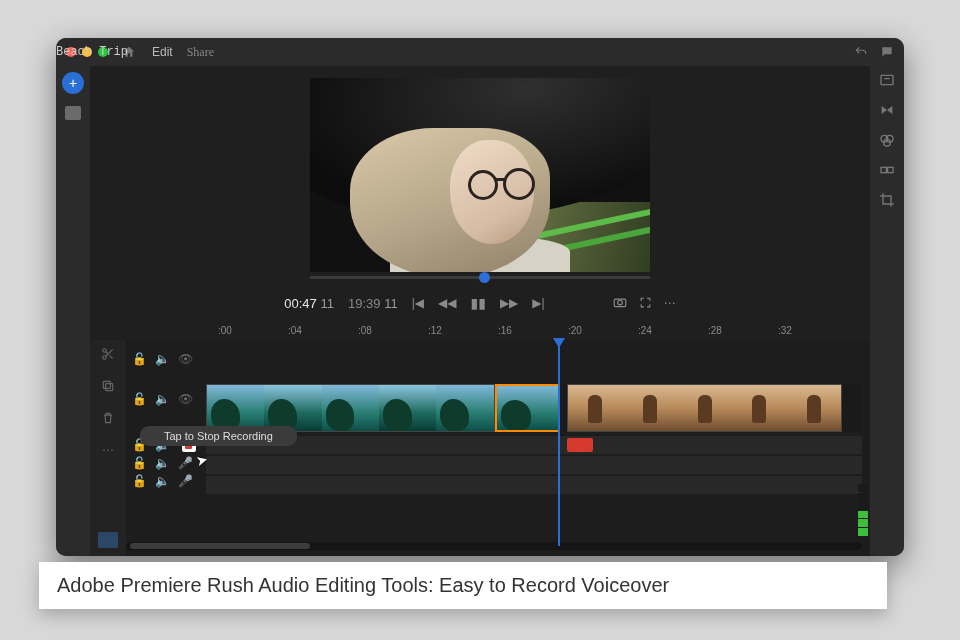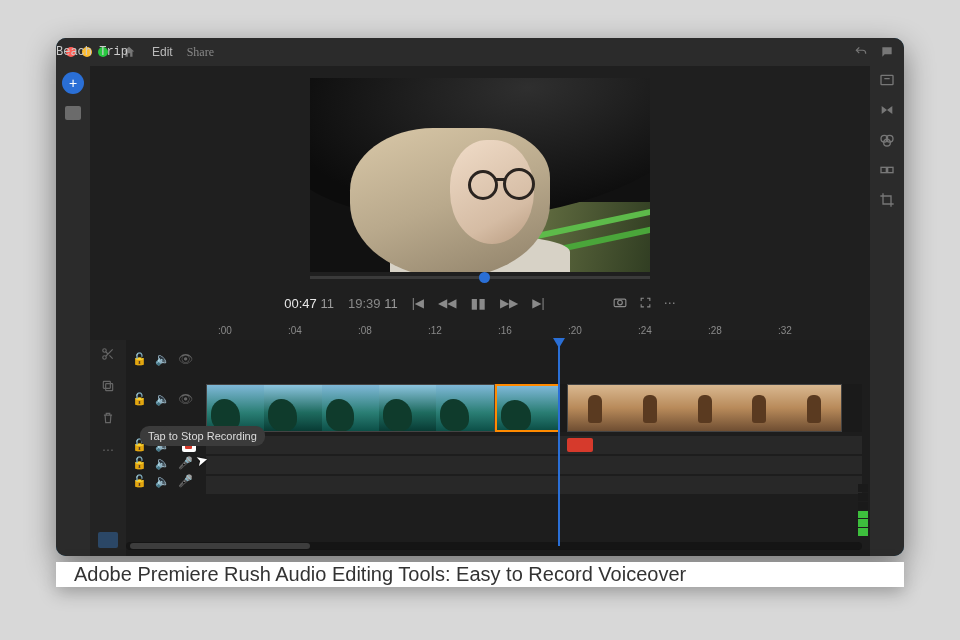--- a/index.html
+++ b/index.html
@@ -142,21 +142,21 @@
   .th-sea { background: linear-gradient(180deg,#7fb8d8 0%, #2a7e74 60%, #0c4f47 100%);}
   .th-sea2 { background: linear-gradient(180deg,#8cc4df 0%, #1e6b5f 60%, #083b34 100%);}
   .th-sea .rock, .th-sea2 .rock { width:50%; height:70%; background:#0f3b2c; border-radius:50% 60% 40% 50%; margin-top:14px; margin-left:4px;}
   .clip-sel { border:2px solid #ff8a00; box-shadow:0 0 0 1px #ff8a00 inset;}
   .clip-b-thumbs .th { background: linear-gradient(180deg,#d9b890 0%, #b88a5a 50%, #6f4e32 100%);}
   .clip-b-thumbs .person { width:14px; height:28px; background:#5a3a20; margin:10px auto 0; border-radius:6px 6px 3px 3px;}
   .playhead-line { position:absolute; top:0; bottom:10px; width:2px; background:#2a6fd6; left:calc(116px + 352px); z-index:5;}
   .playhead-cap { position:absolute; top:-2px; left:-5px; width:12px; height:10px; background:#2a6fd6; clip-path: polygon(0 0, 100% 0, 50% 100%);}
   .tooltip {
     position:absolute; top:86px; left:50px;
-    background:#3b3b3b; color:#ddd; font-size:11px; padding:4px 8px; border-radius:9px;
+    background:#3b3b3b; color:#ddd; font-size:11px; padding:4px 24px; border-radius:9px;
     z-index:8;
   }
   .tooltip::before {
     content:''; position:absolute; left:20px; top:-5px; border:5px solid transparent; border-bottom-color:#3b3b3b;
   }
   .audio-rows { position:absolute; left:116px; right:8px; top:96px; }
   .audio-track { height:18px; background:#282828; margin-bottom:2px; position:relative;}
   .rec-seg { position:absolute; top:2px; height:14px; background:#d63a2c; border-radius:2px;}
   .head-audio { position:absolute; left:36px; top:96px;}
   .rec-btn {
@@ -164,23 +164,23 @@
     border-radius:2px; cursor:pointer; margin-left:4px;
   }
   .rec-dot { width:7px; height:7px; background:#d63a2c; border-radius:1px;}
   .cursor-ic { position:absolute; left:106px; top:112px; z-index:9; font-size:14px; color:#fff; text-shadow:0 0 2px #000; transform:rotate(-15deg);}
   .hscroll { position:absolute; left:36px; right:8px; bottom:6px; height:8px; background:#151515; border-radius:4px;}
   .hscroll-thumb { position:absolute; left:4px; top:1px; width:180px; height:6px; background:#3d3d3d; border-radius:3px;}
   .level-meter { position:absolute; right:2px; bottom:20px; width:10px; height:52px; display:flex; flex-direction:column-reverse; gap:1px;}
   .lm-seg { flex:1; background:#1a1a1a;}
   .lm-on { background:#3dbf3d;}
   .caption {
-    position:absolute; left:56px; top:562px; width:848px;
+    position:absolute; left:39px; top:562px; width:848px;
     background:#fff; color:#333; font-size:20px;
-    padding: 1px 18px;
+    padding: 12px 18px;
     box-shadow: 0 6px 18px rgba(0,0,0,0.25);
   }
   svg { display:block; }
 </style>
 </head>
 <body>
 
 <div class="app-window">
 
   <div class="titlebar">

